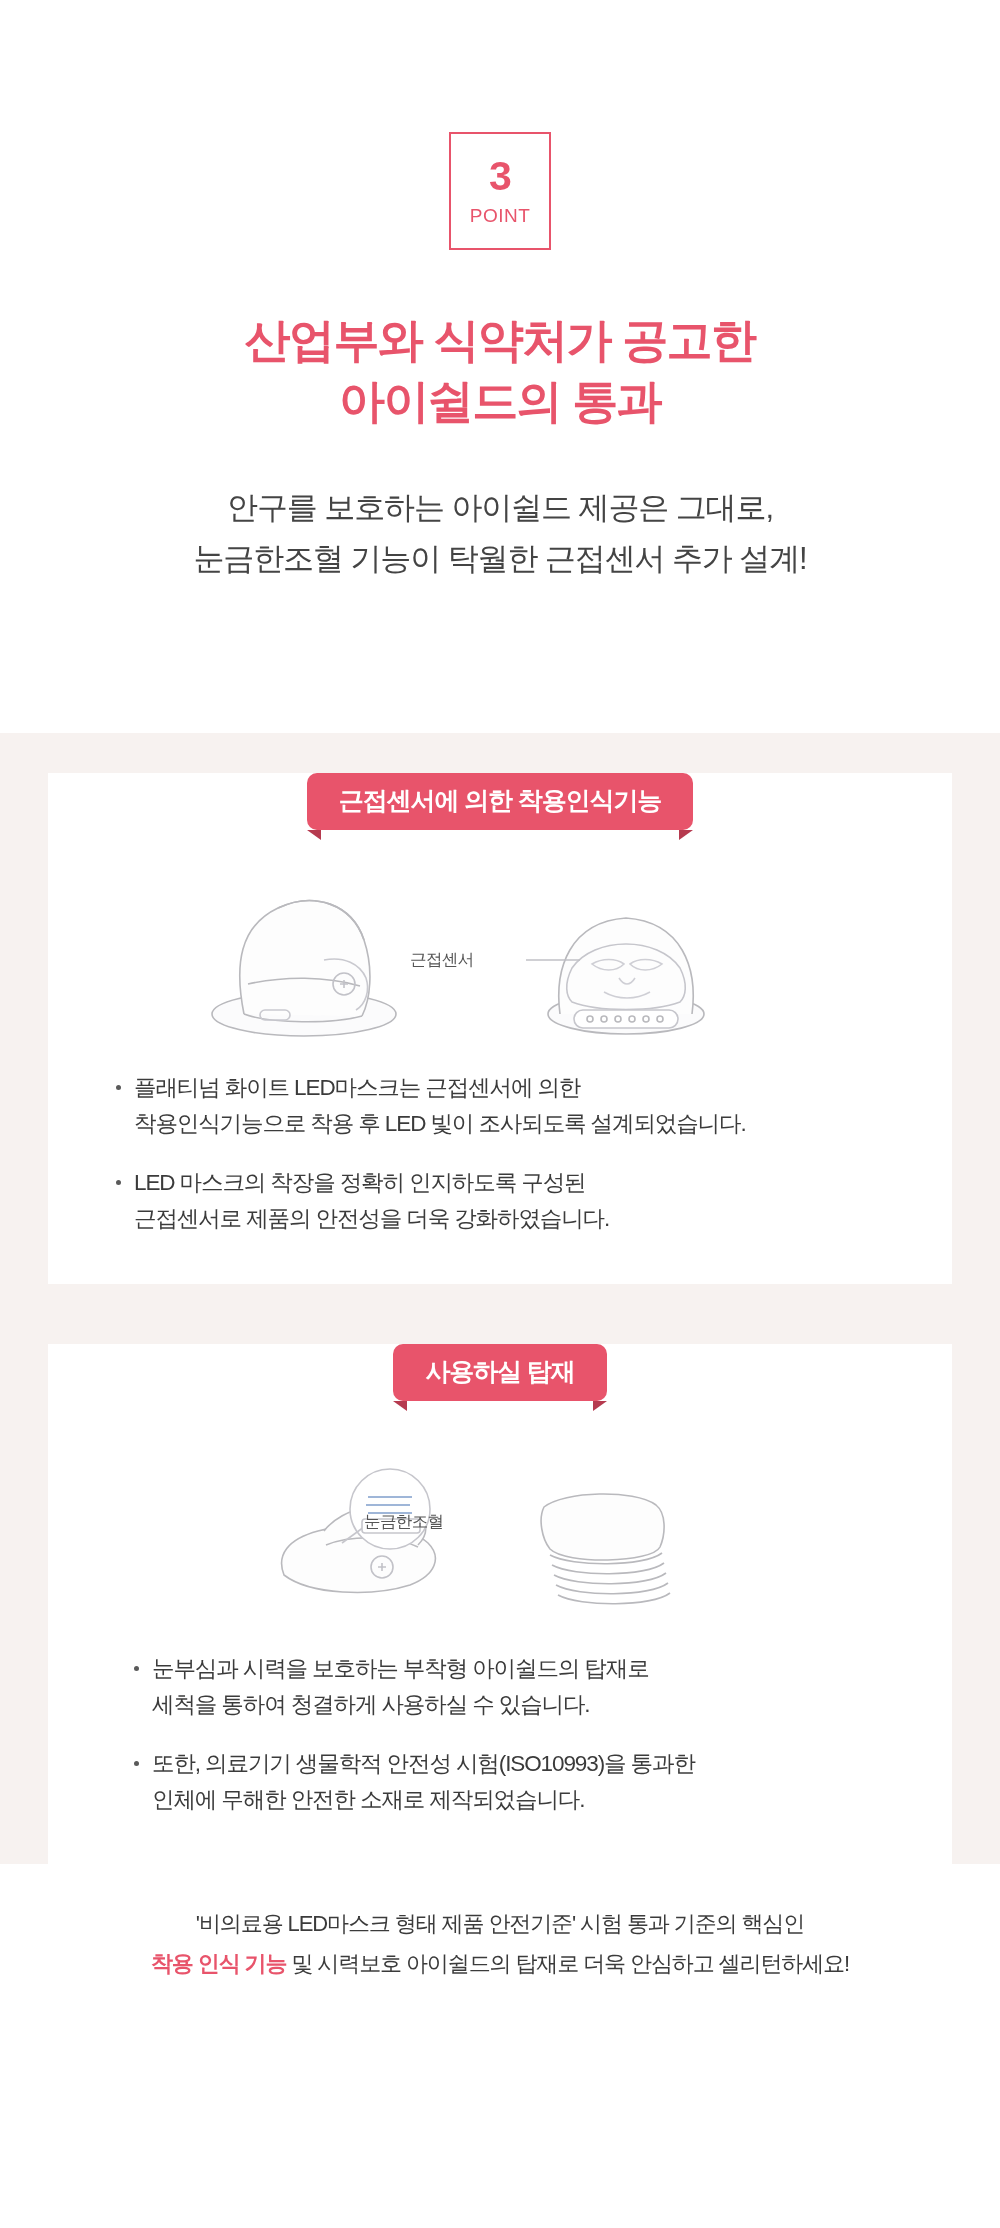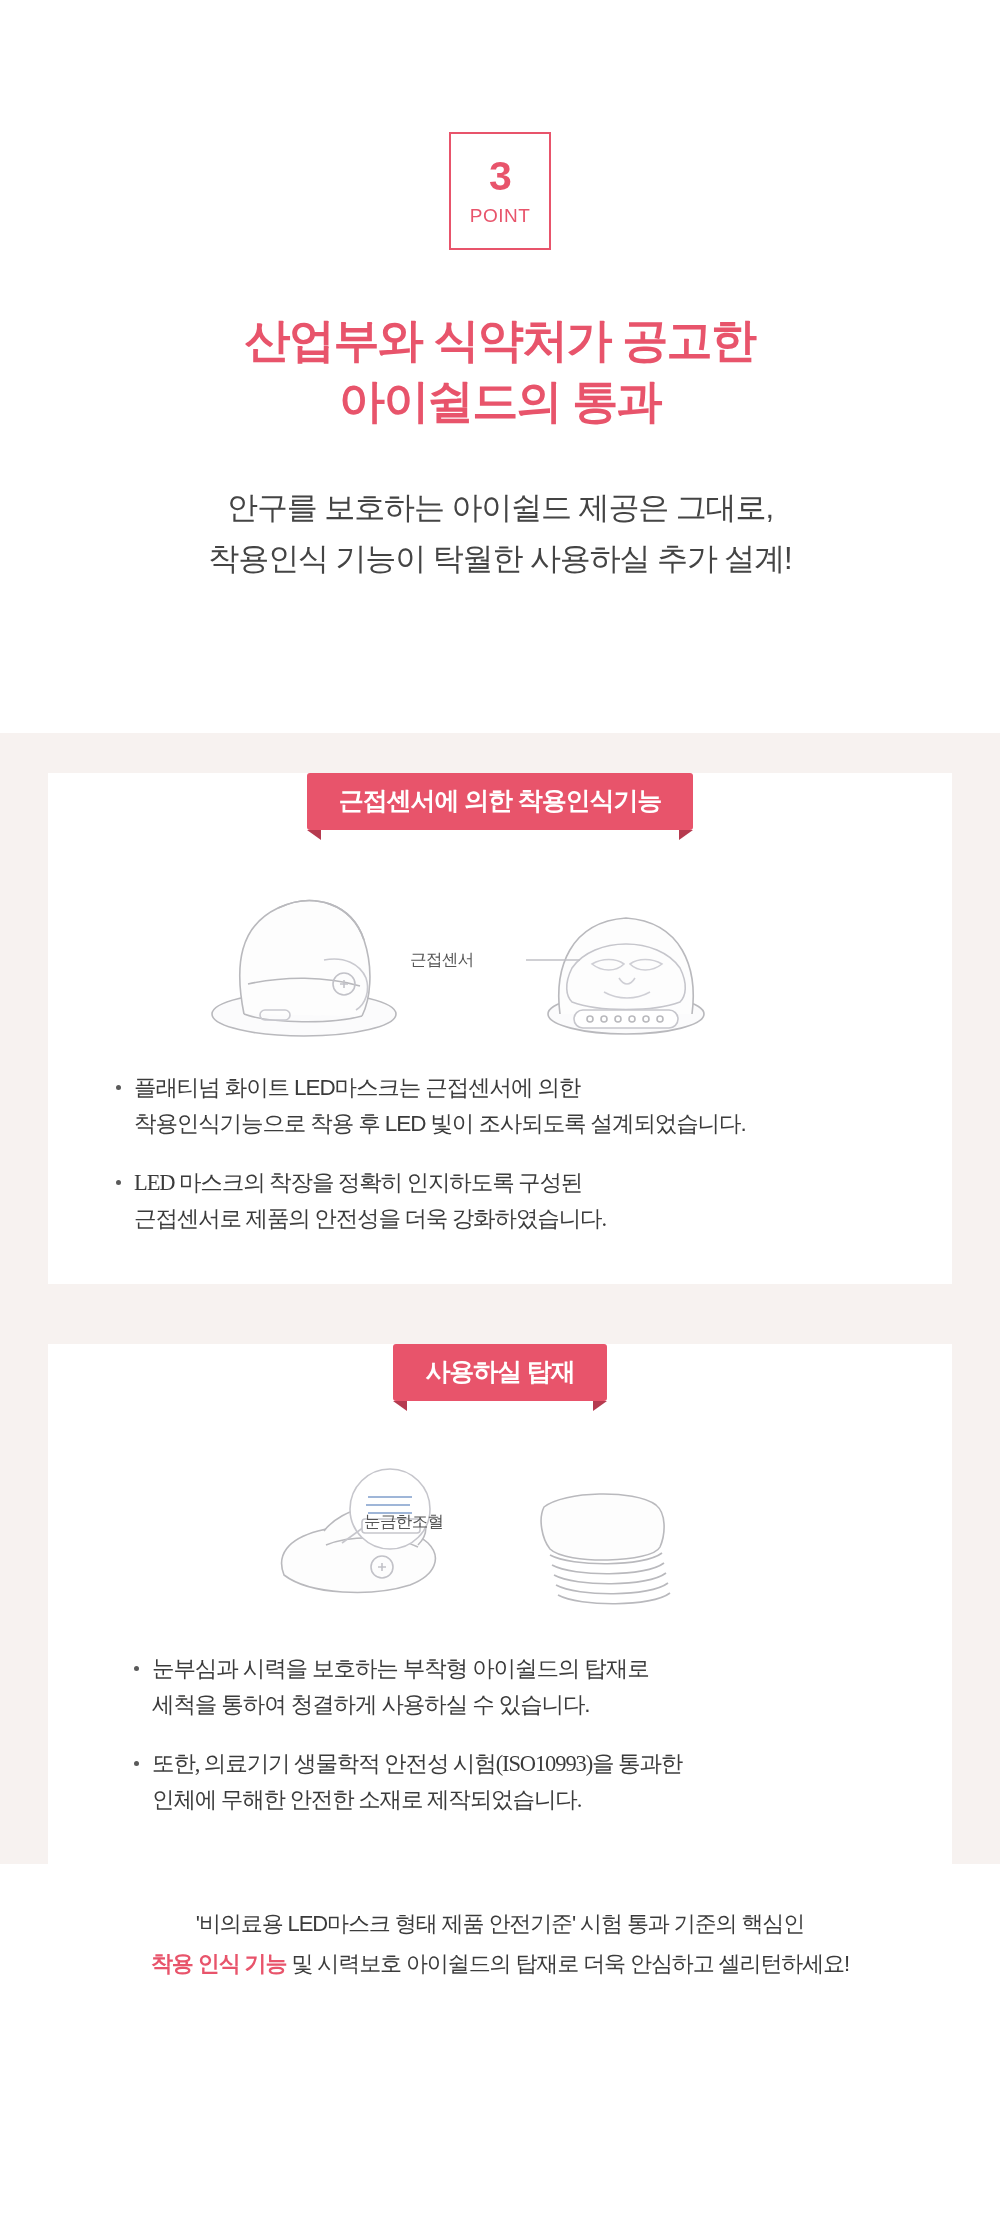--- a/index.html
+++ b/index.html
@@ -77,21 +77,21 @@
     margin-top:-20px;
   }
   .ribbon {
     position:relative;
     background:#e8546b;
     color:#ffffff;
     font-size:25px;
     font-weight:bold;
     letter-spacing:-1.1px;
     padding:11px 32px 13px 32px;
-    border-radius:3px;
+    border-radius:10px;
   }
   .ribbon::before, .ribbon::after {
     content:"";
     position:absolute;
     bottom:-10px;
     width:0; height:0;
     border-style:solid;
   }
   .ribbon::before {
     left:0;
@@ -117,21 +117,21 @@
   .bullets.indent { padding-left:84px; padding-right:60px; }
   .bullet {
     position:relative;
     font-size:22.5px;
     line-height:1.62;
     color:#3b3b3b;
     letter-spacing:-1.1px;
     padding-left:20px;
     margin-bottom:22px;
   }
-  .bullet:last-child { margin-bottom:0;font-family:Liberation Serif, serif; }
+  .bullet:last-child { margin-bottom:0; }
   .bullet::before {
     content:"";
     position:absolute;
     left:2px; top:15px;
     width:5px; height:5px;
     border-radius:50%;
     background:#5a5a5a;
   }
 
   
@@ -166,21 +166,21 @@
       <div class="lbl">POINT</div>
     </div>
 
     <h1 class="headline">
       <div>산업부와 식약처가 공고한</div>
       <div>아이쉴드의 통과</div>
     </h1>
 
     <p class="subcopy">
       <span>안구를 보호하는 아이쉴드 제공은 그대로,</span><br>
-      <span>착용인식 기능이 탁월한 사용하실 추가 설계!</span>
+      <span>눈금한조혈 기능이 탁월한 근접센서 추가 설계!</span>
     </p>
 
   </section>
 
   <section class="body-section">
 
     <div class="card">
 
       <div class="ribbon-wrap">
         <div class="ribbon">근접센서에 의한 착용인식기능</div>

